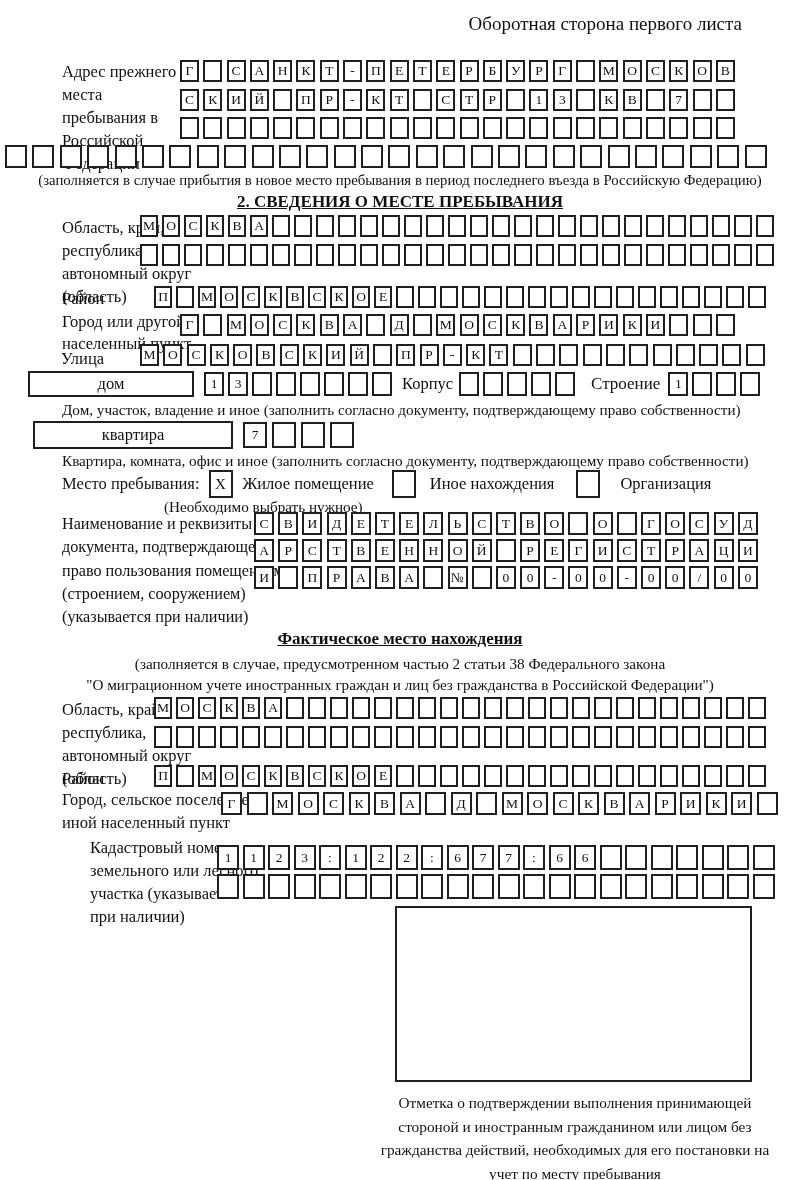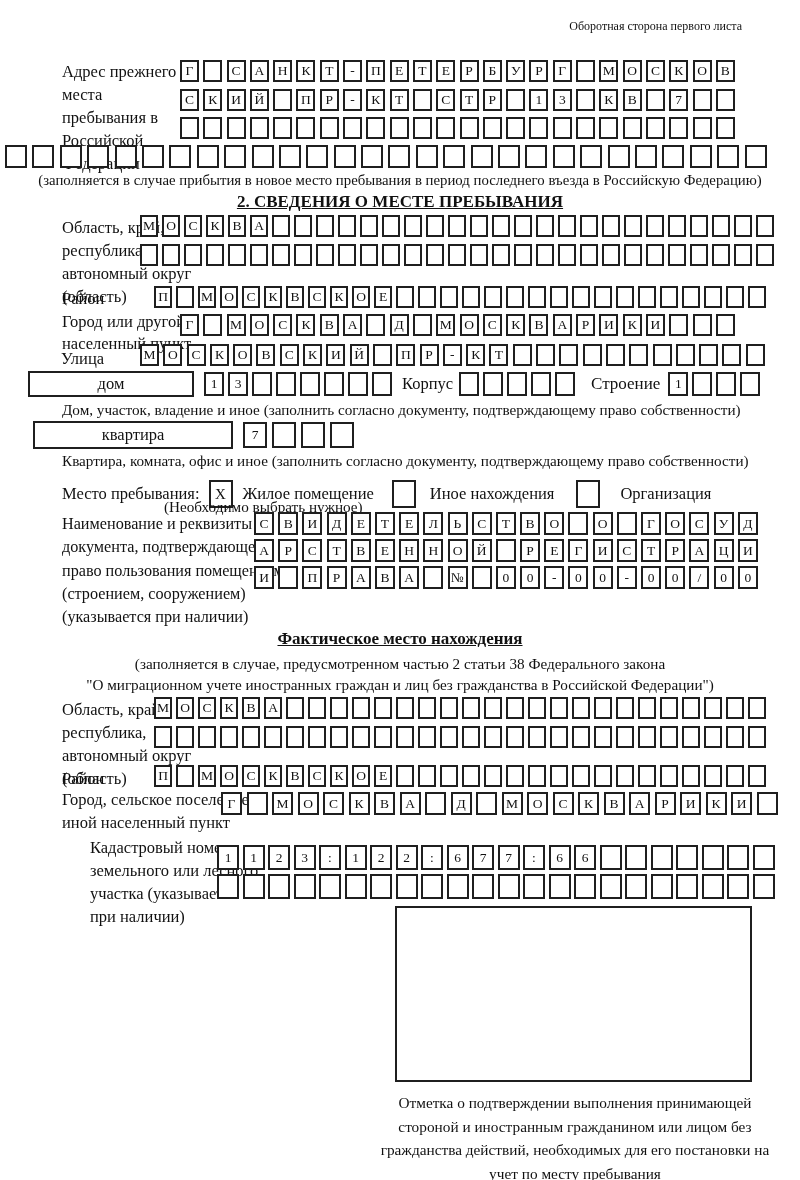--- a/index.html
+++ b/index.html
@@ -36,21 +36,21 @@
     box-sizing:border-box;border:2px solid #1f1f1f;width:24px;height:28px;
     display:flex;align-items:center;justify-content:center;font-size:15px;flex:none;
   }
   .stamp{border:2px solid #1f1f1f;background:#fff;}
 </style>
 </head>
 <body>
 
 <div class="page">
 
-  <div class="abs" style="top:19px;right:58px;font-size:12px;">Оборотная сторона первого листа</div>
+  <div class="abs" style="top:13px;right:58px;font-size:19px;">Оборотная сторона первого листа</div>
 
   <div class="abs lbl" style="left:62px;top:60px;width:120px;">Адрес прежнего места пребывания в Российской Федерации</div>
   <div class="abs row bx-a" style="left:180px;top:60px;">
       <span class="box">Г</span>
       <span class="box"></span>
       <span class="box">С</span>
       <span class="box">А</span>
       <span class="box">Н</span>
       <span class="box">К</span>
       <span class="box">Т</span>
@@ -347,21 +347,21 @@
     <div class="widebox" style="width:200px;height:28px;margin-right:10px;">квартира</div>
     <div class="row bx-d">
         <span class="box">7</span>
         <span class="box"></span>
         <span class="box"></span>
         <span class="box"></span>
       </div>
   </div>
   <div class="abs note-sm" style="left:62px;top:452px;">Квартира, комната, офис и иное (заполнить согласно документу, подтверждающему право собственности)</div>
 
-  <div class="abs row" style="left:62px;top:480px;align-items:center;font-size:16.5px;">
+  <div class="abs row" style="left:62px;top:470px;align-items:center;font-size:16.5px;">
     <span>Место пребывания:</span>
     <span class="chk" style="margin:0 10px 0 9px;">X</span>
     <span>Жилое помещение</span>
     <span class="chk" style="margin:0 14px 0 18px;"></span>
     <span>Иное нахождения</span>
     <span class="chk" style="margin:0 20px 0 22px;"></span>
     <span>Организация</span>
   </div>
   <div class="abs note-sm" style="left:164px;top:498px;width:330px;text-align:left;">(Необходимо выбрать нужное)</div>
 

